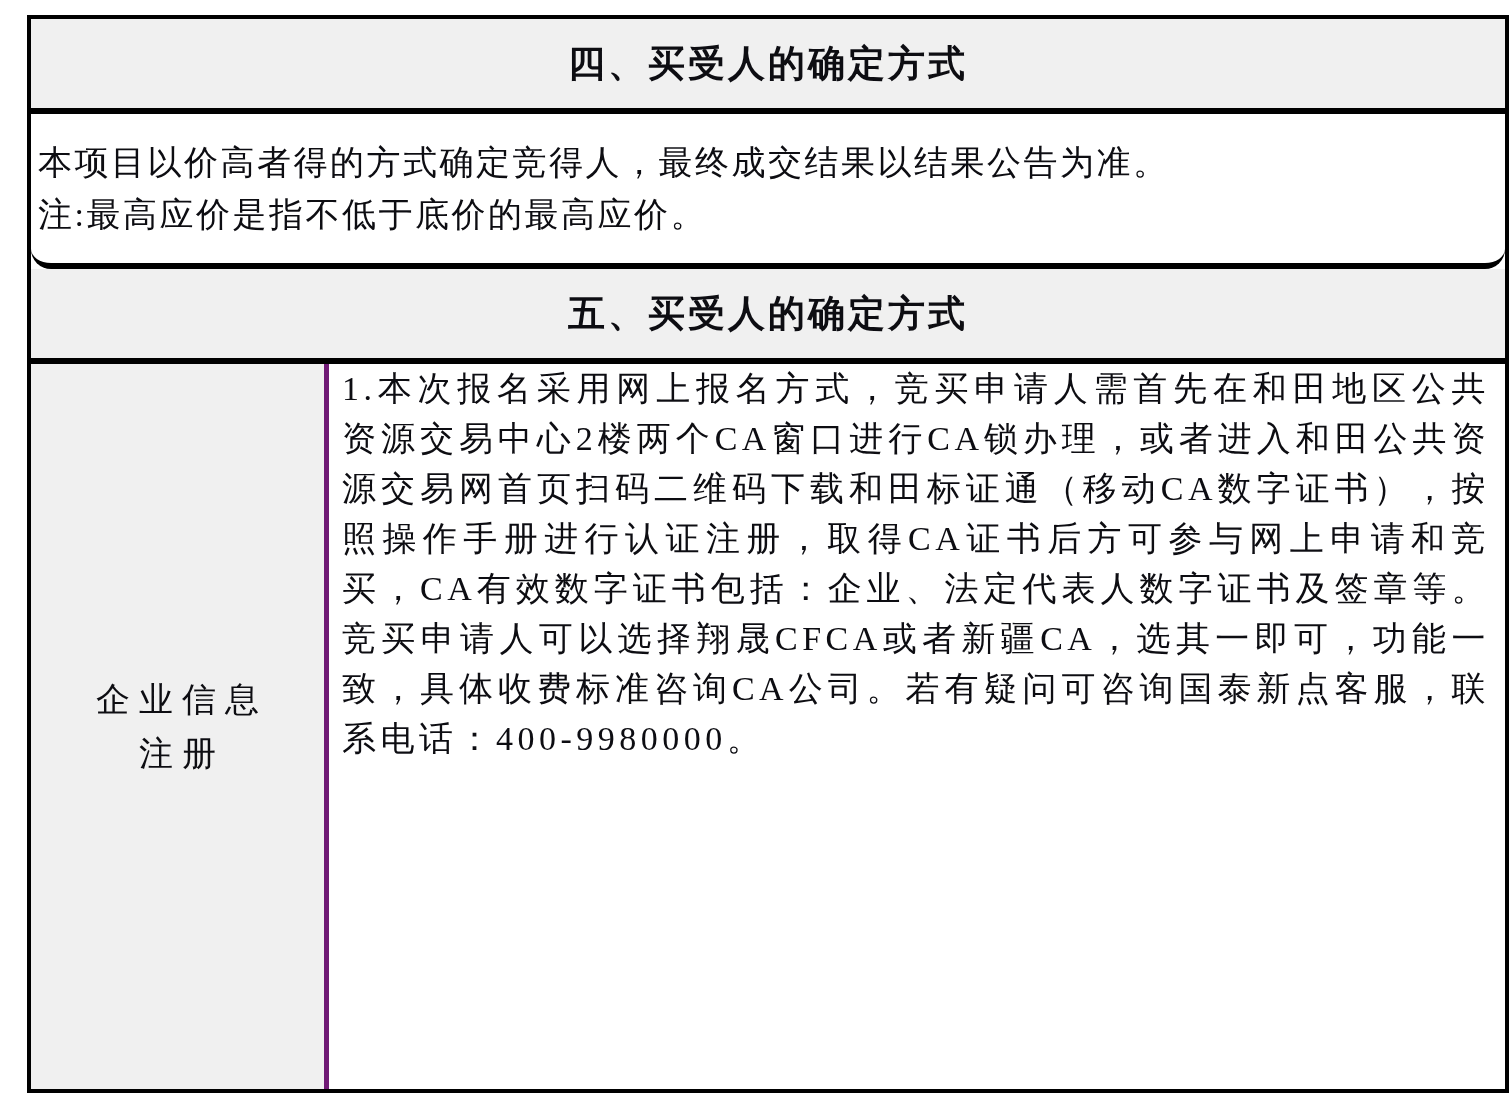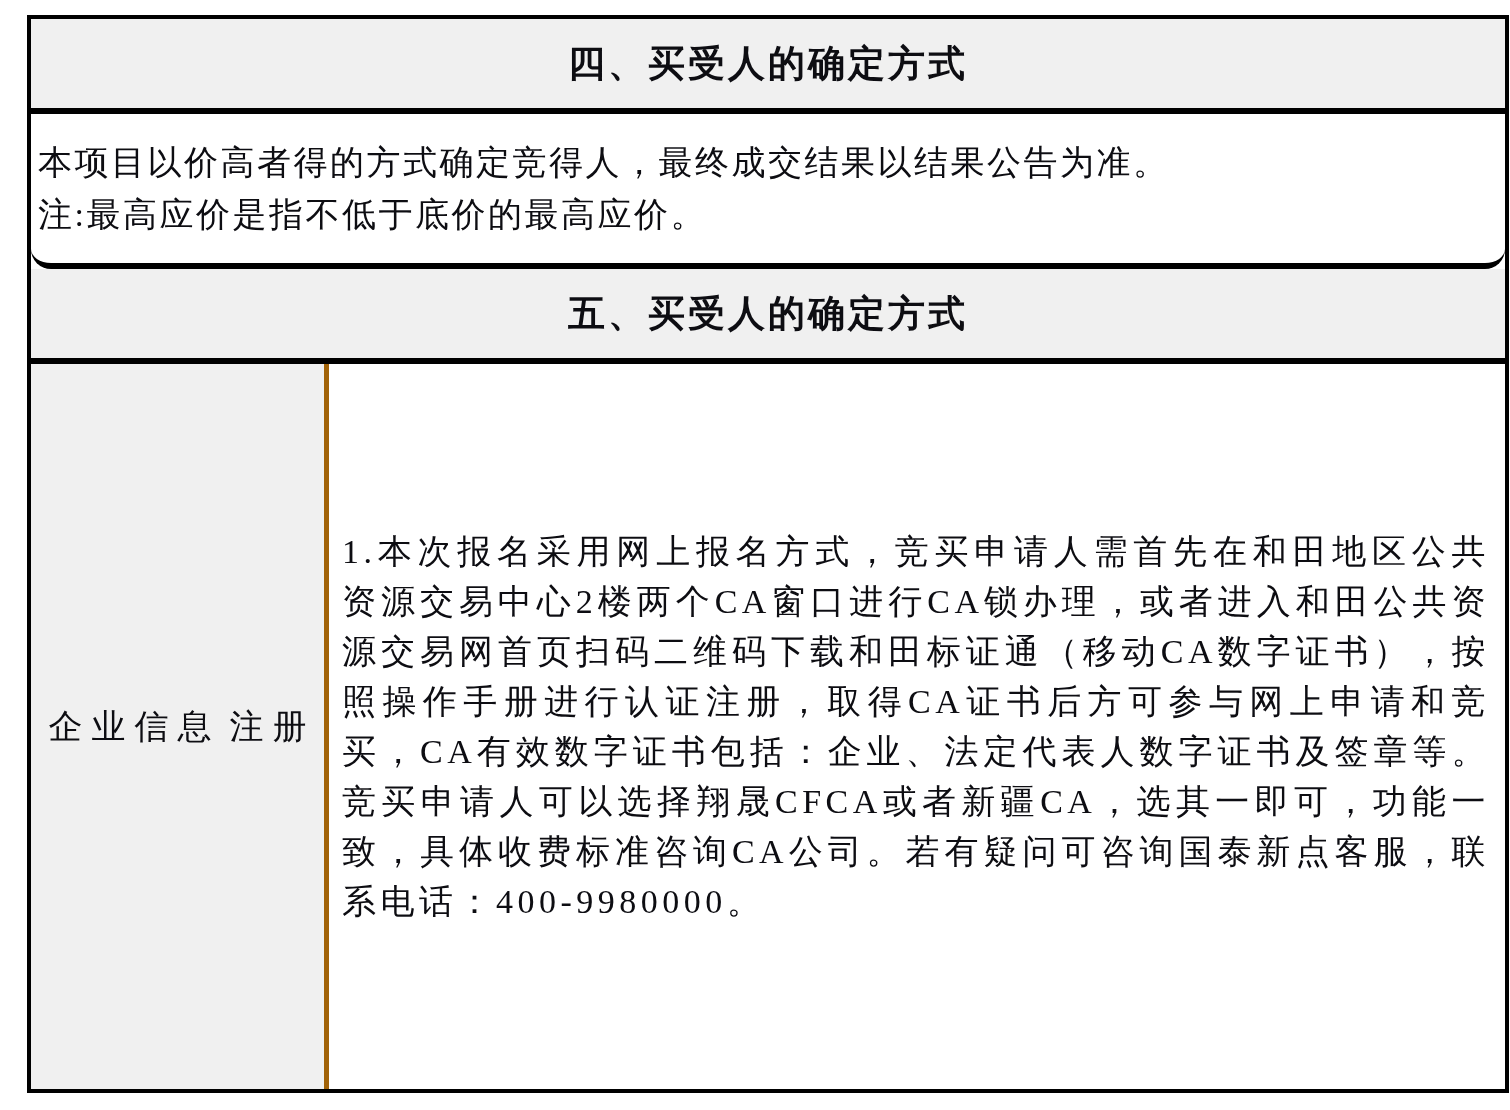--- a/index.html
+++ b/index.html
@@ -59,38 +59,38 @@
   }
   .split-row {
     flex: 1 1 auto;
     display: flex;
     min-height: 0;
   }
   .label-cell {
     width: 298px;
     flex: 0 0 298px;
     background: #f0f0f0;
-    border-right: 5px solid #a16207;
+    border-right: 5px solid #701a75;
     display: flex;
-    flex-direction: row;
+    flex-direction: column;
     align-items: center;
     justify-content: center;
   }
   .label-line {
     font-size: 34px;
     letter-spacing: 9px;
     padding-left: 9px; 
     line-height: 54px;
     white-space: nowrap;
   }
   .content-cell {
     flex: 1 1 auto;
     background: #ffffff;
     display: flex;
-    flex-direction: column;
+    flex-direction: row;
     justify-content: center;
     padding: 0 15px 0 13px;
   }
   .content-cell p {
     margin: 0;
     font-size: 34px;
     line-height: 50px;
     letter-spacing: 4.5px;
     text-align: justify;
     text-justify: inter-ideograph;

